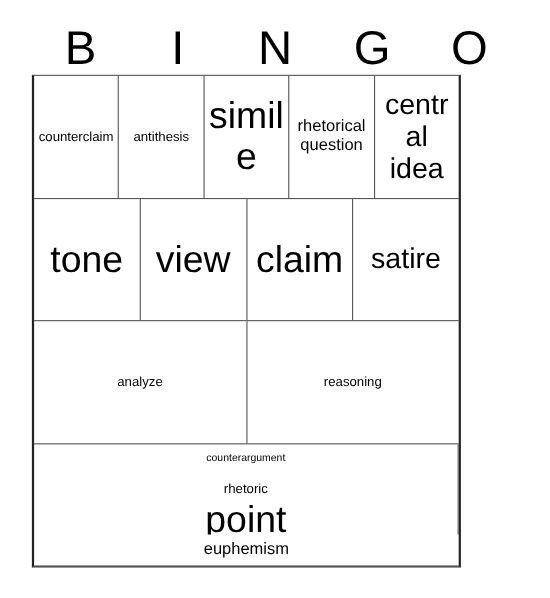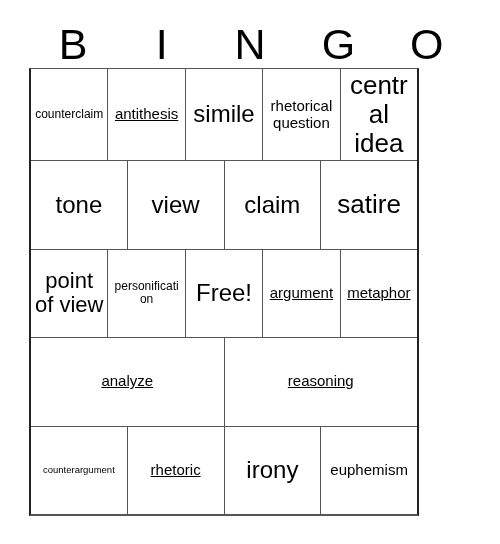--- a/index.html
+++ b/index.html
@@ -57,20 +57,21 @@
     flex-direction: column;
   }
   .grid-row {
     flex: 1 1 0;
     display: flex;
     border-bottom: 1px solid #555555;
     box-sizing: border-box;
   }
   .grid-row:last-child {
     border-bottom: none;
+    flex-direction: column;
   }
   .cell {
     flex: 1 1 0;
     border-right: 1px solid #555555;
     box-sizing: border-box;
     display: flex;
     align-items: center;
     justify-content: center;
     text-align: center;
     padding: 2px 3px;
@@ -81,24 +82,24 @@
     align-items: center;
   }
   .cell-text {
     display: block;
     width: 100%;
     line-height: 1.12;
     word-wrap: break-word;
   }
 
   
-  .fs-xxl { font-size: 24px; }
+  .fs-xxl { font-size: 34px; }
   .fs-xl  { font-size: 26px; }
   .fs-l   { font-size: 22px; }
-  .fs-m   { font-size: 15px; text-decoration: underline; }
+  .fs-m   { font-size: 12px; }
   .fs-s   { font-size: 15px; }
   .fs-xs  { font-size: 12px; }
   .fs-xxs { font-size: 9.5px; }
 </style>
 </head>
 <body>
 
 <div id="card">
 
   <div id="header-row">
@@ -147,56 +148,39 @@
           <span class="cell-text fs-xxl">view</span>
         </div>
       <div class="cell">
           <span class="cell-text fs-xxl">claim</span>
         </div>
       <div class="cell">
           <span class="cell-text fs-xl">satire</span>
         </div>
     </div>
 
-    <div class="grid-row">
-      <div class="cell">
-          <span class="cell-text fs-l">point of view</span>
-        </div>
-      <div class="cell">
-          <span class="cell-text fs-xs">personification</span>
-        </div>
-      <div class="cell">
-          <span class="cell-text fs-xxl">Free!</span>
-        </div>
-      <div class="cell">
-          <span class="cell-text fs-m">argument</span>
-        </div>
-      <div class="cell">
-          <span class="cell-text fs-m">metaphor</span>
-        </div>
-    </div>
 
     <div class="grid-row">
       <div class="cell">
           <span class="cell-text fs-m">analyze</span>
         </div>
       <div class="cell">
           <span class="cell-text fs-m">reasoning</span>
         </div>
     </div>
 
     <div class="grid-row">
       <div class="cell">
           <span class="cell-text fs-xxs">counterargument</span>
         </div>
       <div class="cell">
           <span class="cell-text fs-m">rhetoric</span>
         </div>
       <div class="cell">
-          <span class="cell-text fs-xxl">irony</span>
+          <span class="cell-text fs-xxl">point</span>
         </div>
       <div class="cell">
           <span class="cell-text fs-s">euphemism</span>
         </div>
     </div>
 
   </div>
 </div>
 
 </body></html>

